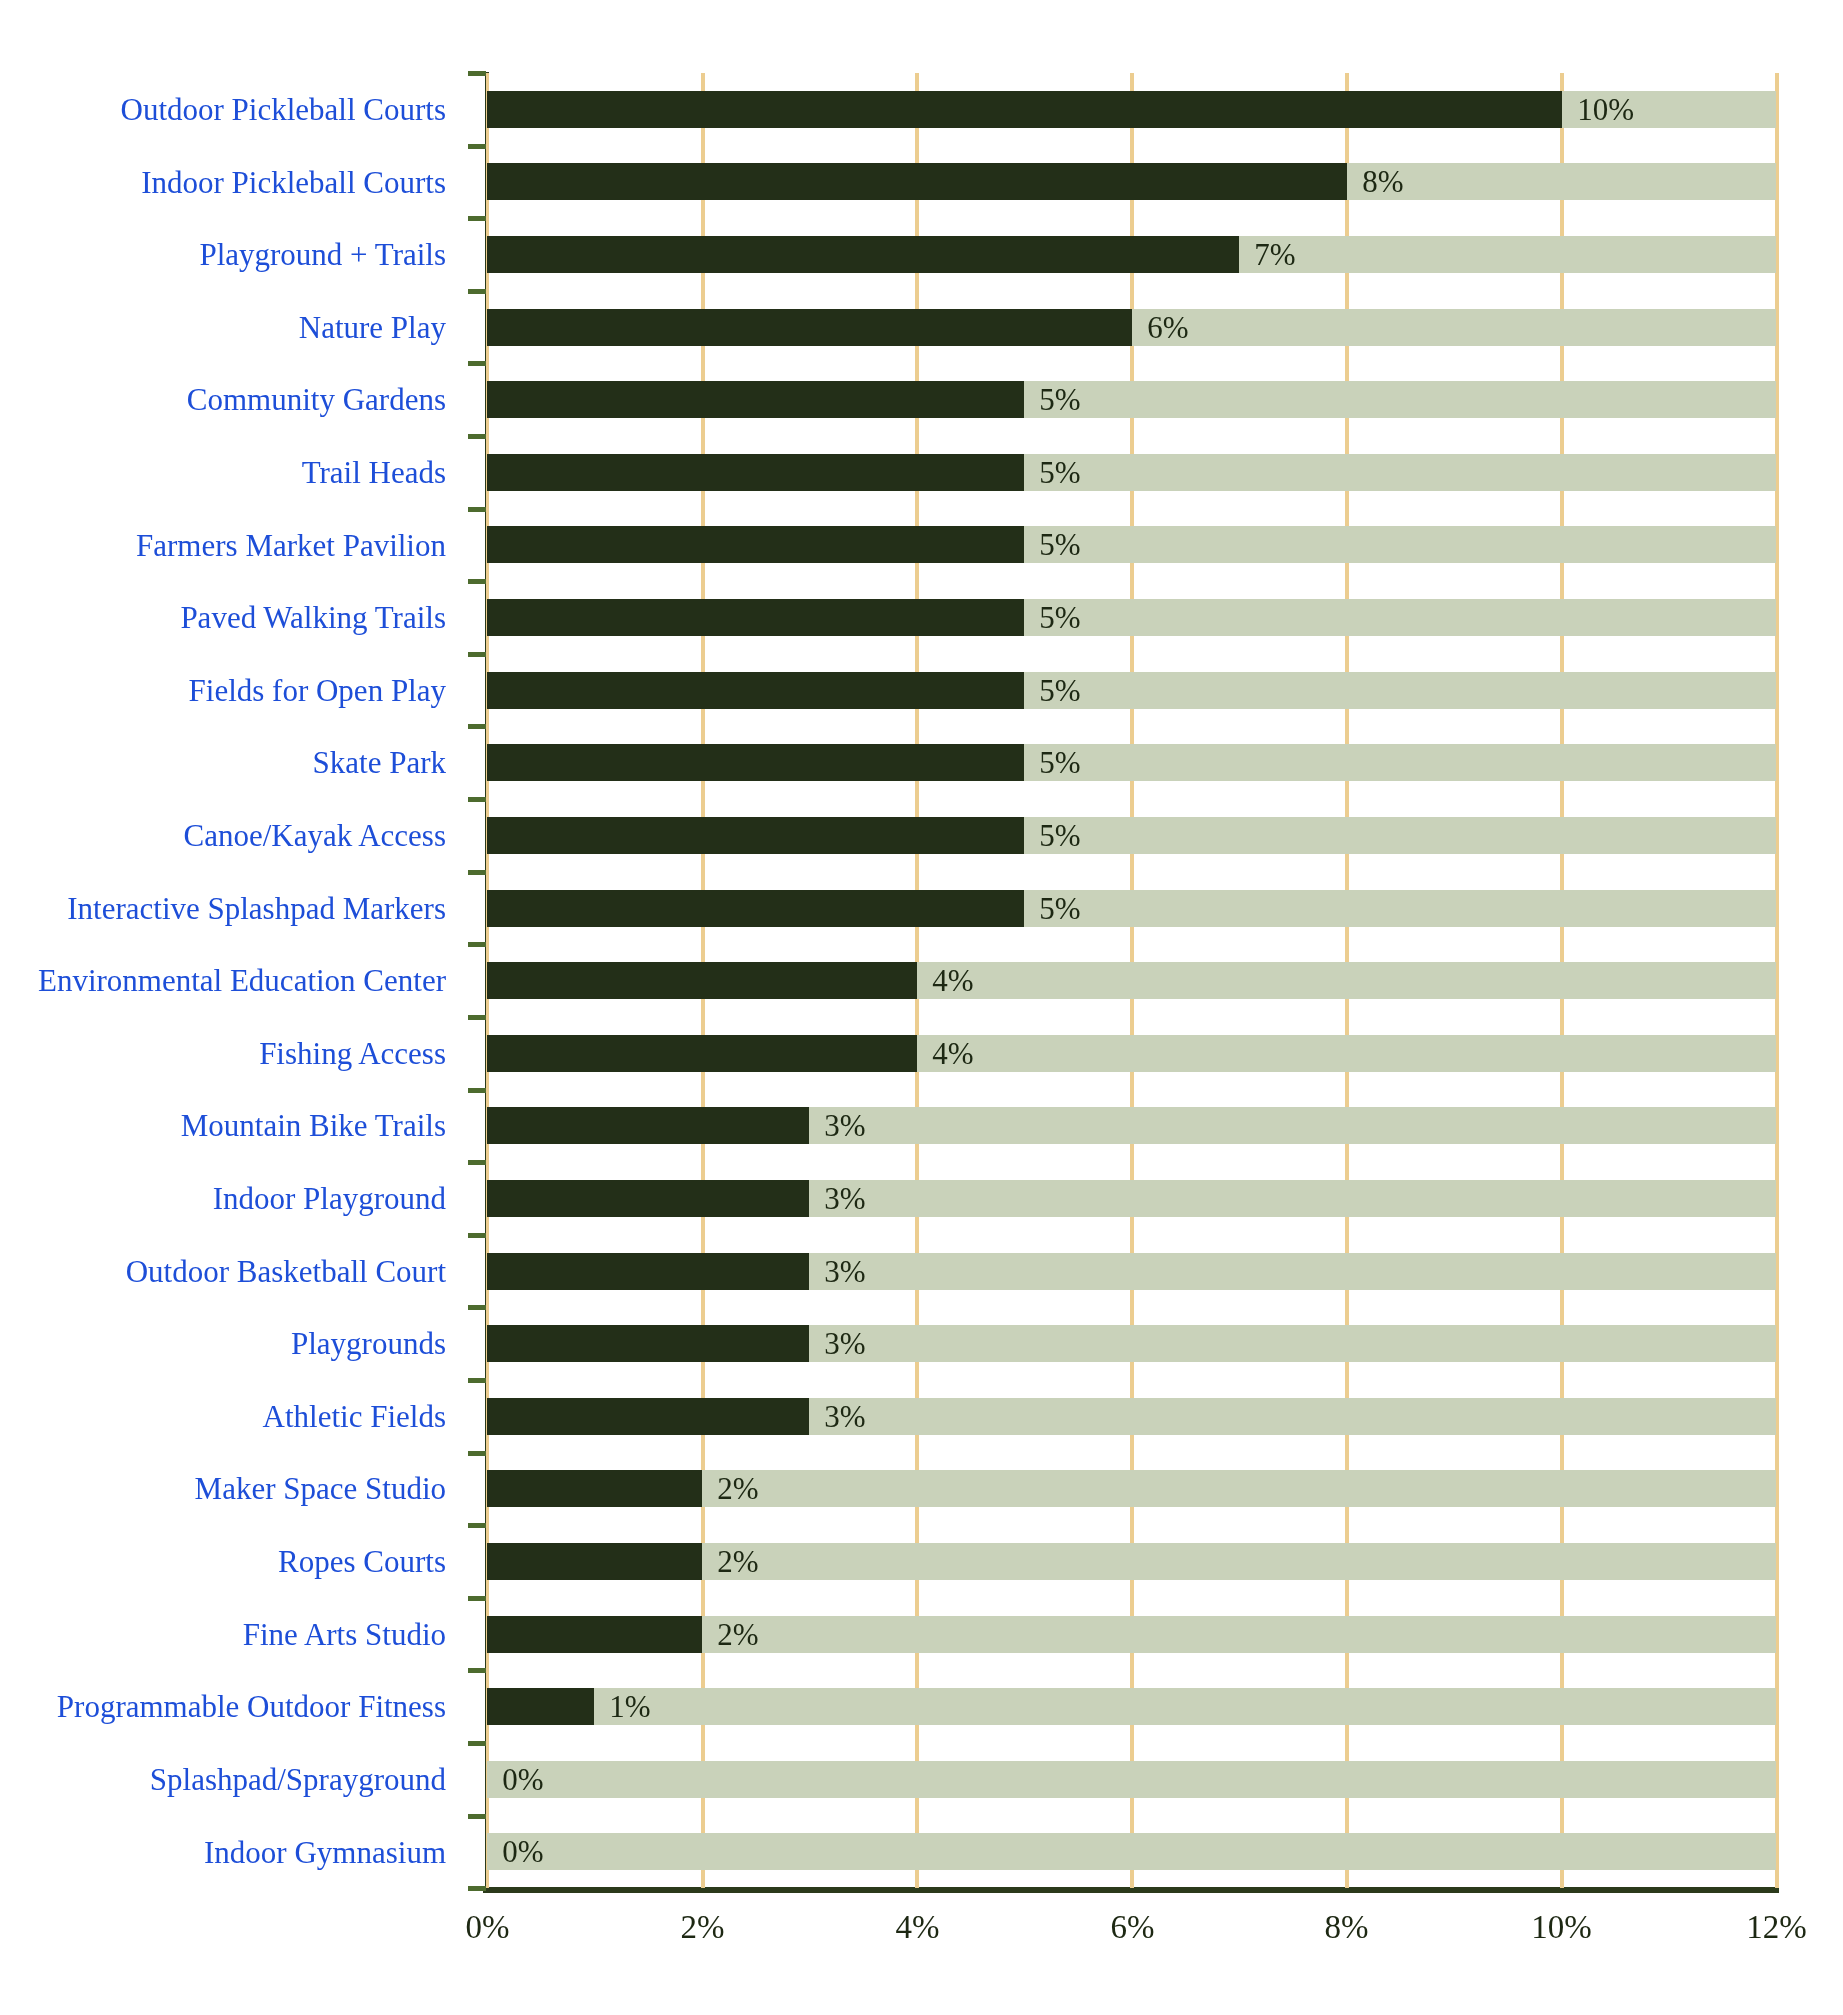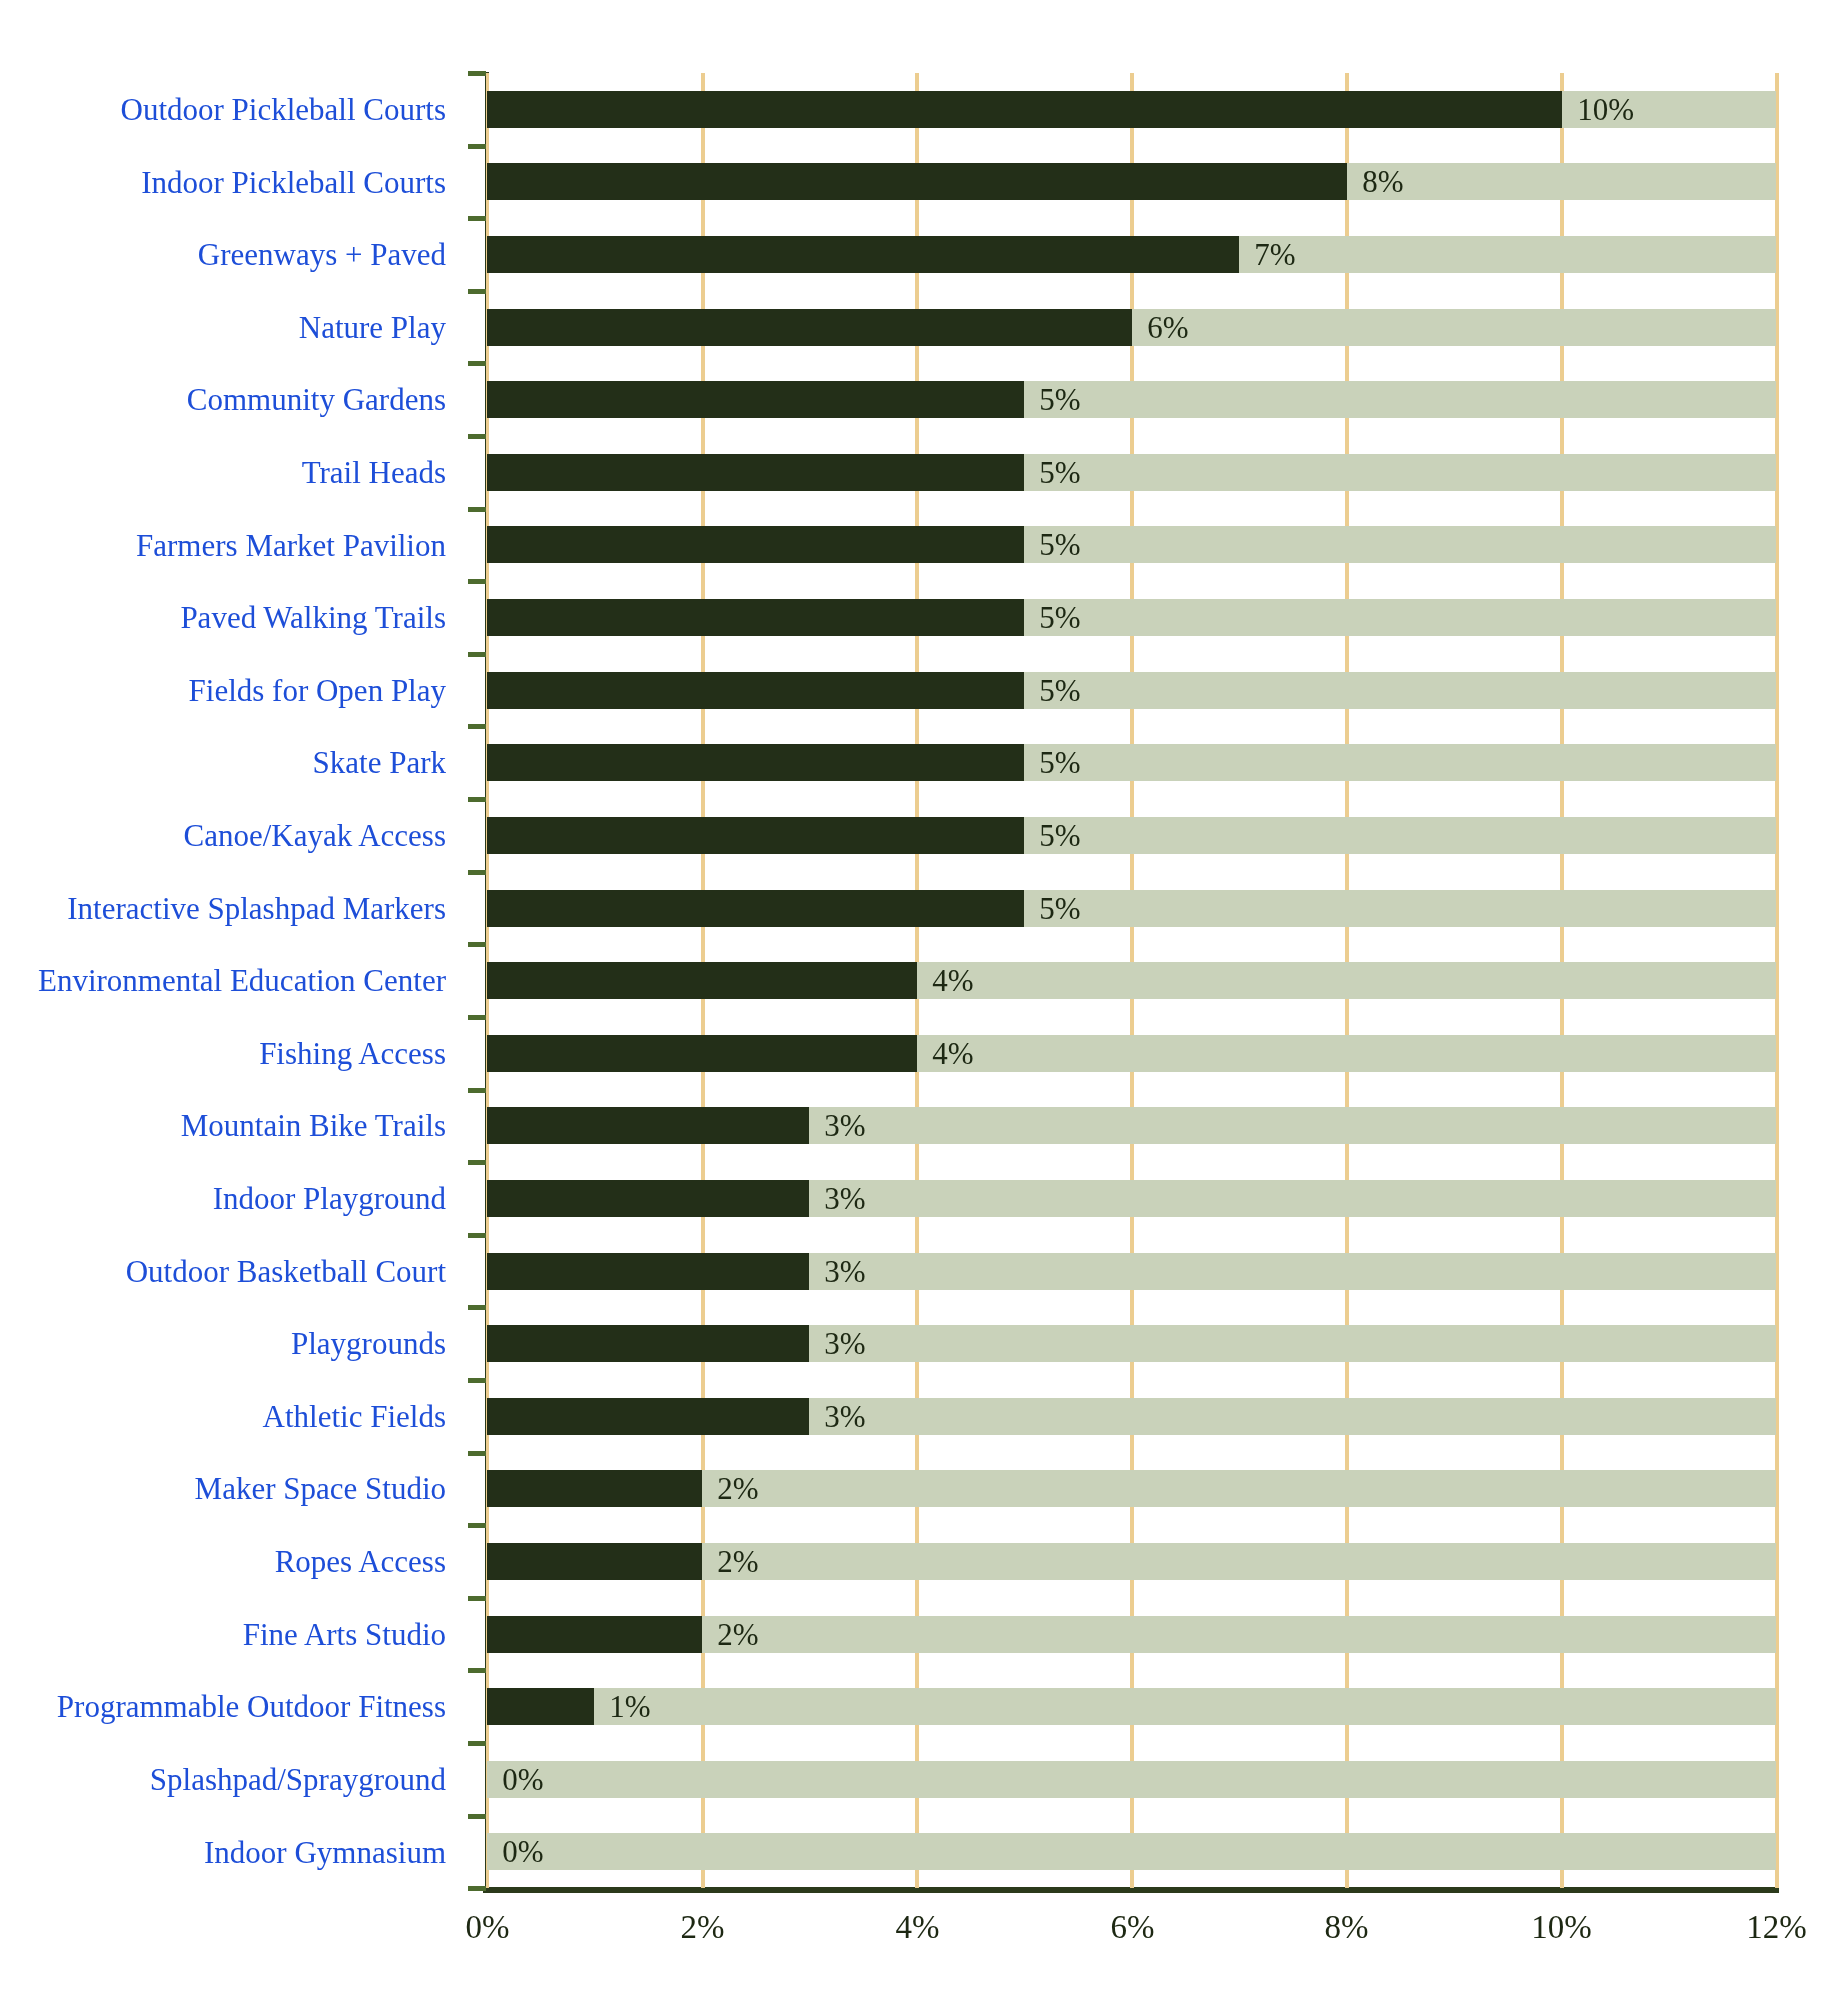--- a/index.html
+++ b/index.html
@@ -310,39 +310,39 @@
       <div class="y-tick" style="left: 468px; top: 1523px; background: rgb(77, 107, 46);"></div>
       <div class="y-tick" style="left: 468px; top: 1596px; background: rgb(77, 107, 46);"></div>
       <div class="y-tick" style="left: 468px; top: 1668px; background: rgb(77, 107, 46);"></div>
       <div class="y-tick" style="left: 468px; top: 1741px; background: rgb(77, 107, 46);"></div>
       <div class="y-tick" style="left: 468px; top: 1814px; background: rgb(77, 107, 46);"></div>
       <div class="y-tick" style="left: 468px; top: 1886px; background: rgb(77, 107, 46);"></div>
     </div>
   <div id="cat-layer">
       <div class="cat-label" style="top: 91px;">Outdoor Pickleball Courts</div>
       <div class="cat-label" style="top: 164px;">Indoor Pickleball Courts</div>
-      <div class="cat-label" style="top: 236px;">Greenways + Paved</div>
+      <div class="cat-label" style="top: 236px;">Playground + Trails</div>
       <div class="cat-label" style="top: 309px;">Nature Play</div>
       <div class="cat-label" style="top: 381px;">Community Gardens</div>
       <div class="cat-label" style="top: 454px;">Trail Heads</div>
       <div class="cat-label" style="top: 527px;">Farmers Market Pavilion</div>
       <div class="cat-label" style="top: 599px;">Paved Walking Trails</div>
       <div class="cat-label" style="top: 672px;">Fields for Open Play</div>
       <div class="cat-label" style="top: 744px;">Skate Park</div>
       <div class="cat-label" style="top: 817px;">Canoe/Kayak Access</div>
       <div class="cat-label" style="top: 890px;">Interactive Splashpad Markers</div>
       <div class="cat-label" style="top: 962px;">Environmental Education Center</div>
       <div class="cat-label" style="top: 1035px;">Fishing Access</div>
       <div class="cat-label" style="top: 1107px; margin-left: 40px;">Mountain Bike Trails</div>
       <div class="cat-label" style="top: 1180px;">Indoor Playground</div>
       <div class="cat-label" style="top: 1253px;">Outdoor Basketball Court</div>
       <div class="cat-label" style="top: 1325px;">Playgrounds</div>
       <div class="cat-label" style="top: 1398px;">Athletic Fields</div>
       <div class="cat-label" style="top: 1470px; margin-left: 8px;">Maker Space Studio</div>
-      <div class="cat-label" style="top: 1543px;">Ropes Access</div>
+      <div class="cat-label" style="top: 1543px;">Ropes Courts</div>
       <div class="cat-label" style="top: 1616px;">Fine Arts Studio</div>
       <div class="cat-label" style="top: 1688px; margin-left: 44px;">Programmable Outdoor Fitness</div>
       <div class="cat-label" style="top: 1761px;">Splashpad/Sprayground</div>
       <div class="cat-label" style="top: 1834px;">Indoor Gymnasium</div>
     </div>
   <div id="xtick-layer">
       <div class="x-tick-label" style="left: 418px;">0%</div>
       <div class="x-tick-label" style="left: 633px;">2%</div>
       <div class="x-tick-label" style="left: 848px;">4%</div>
       <div class="x-tick-label" style="left: 1063px;">6%</div>

